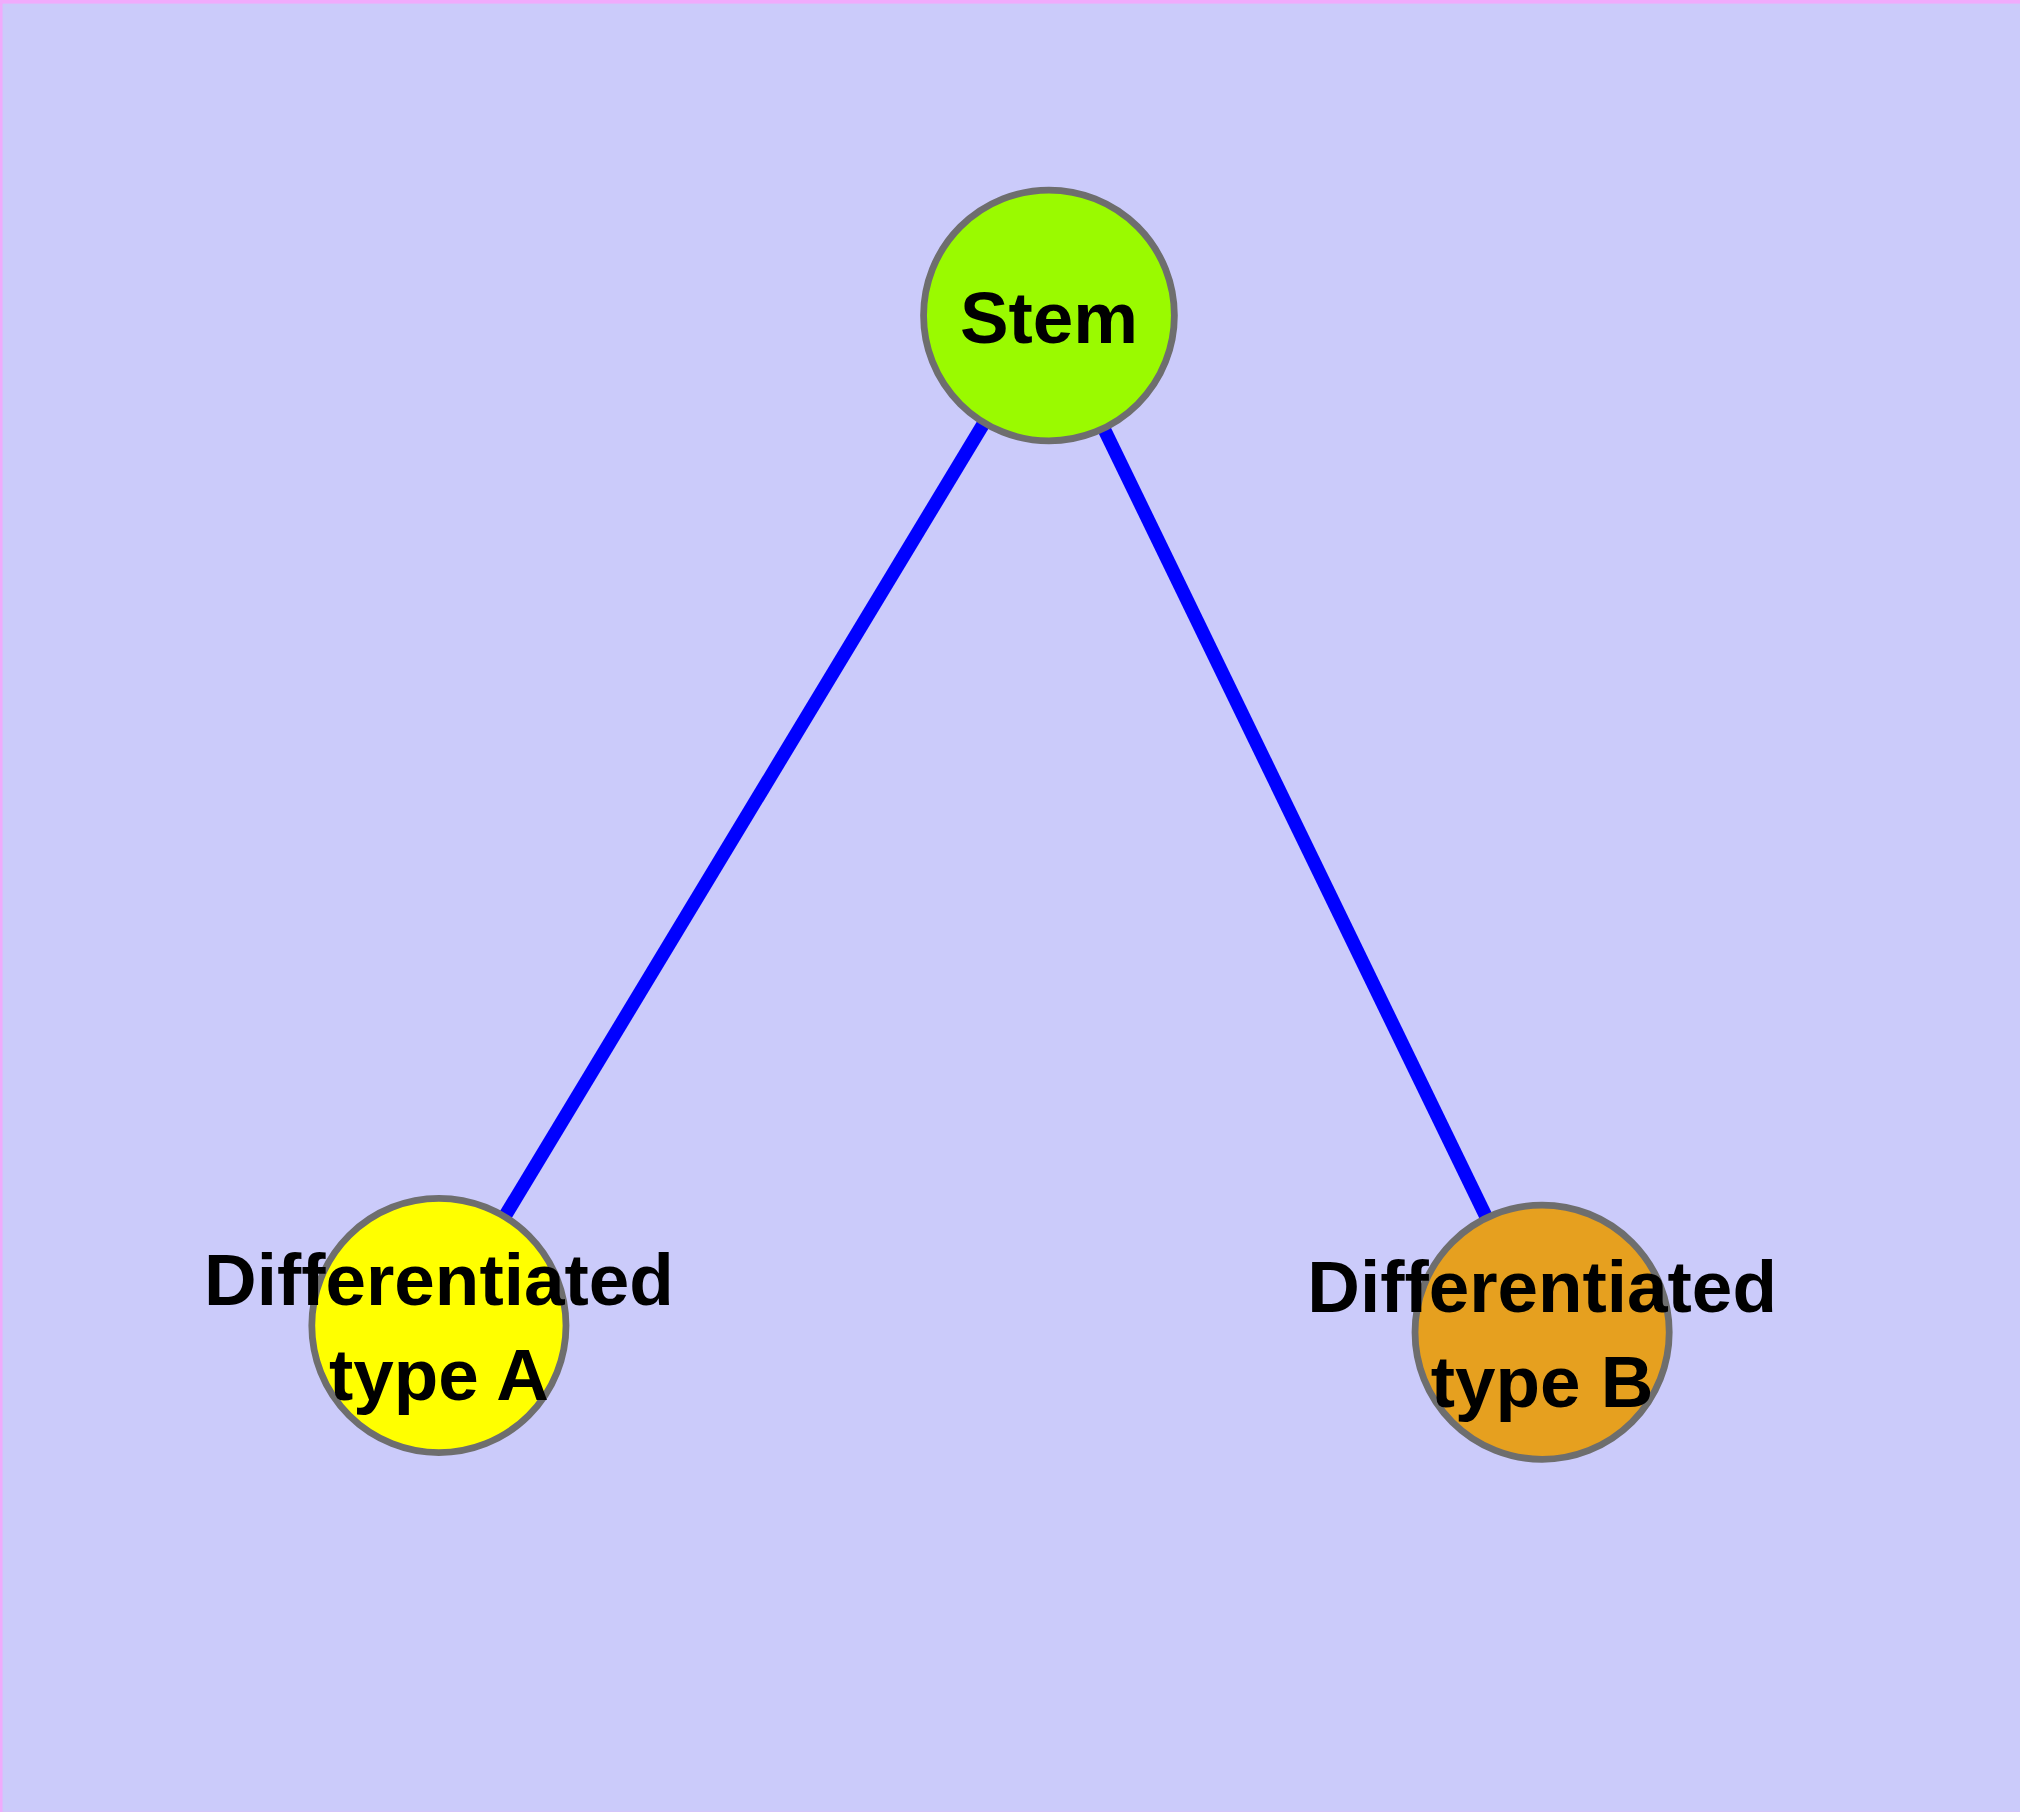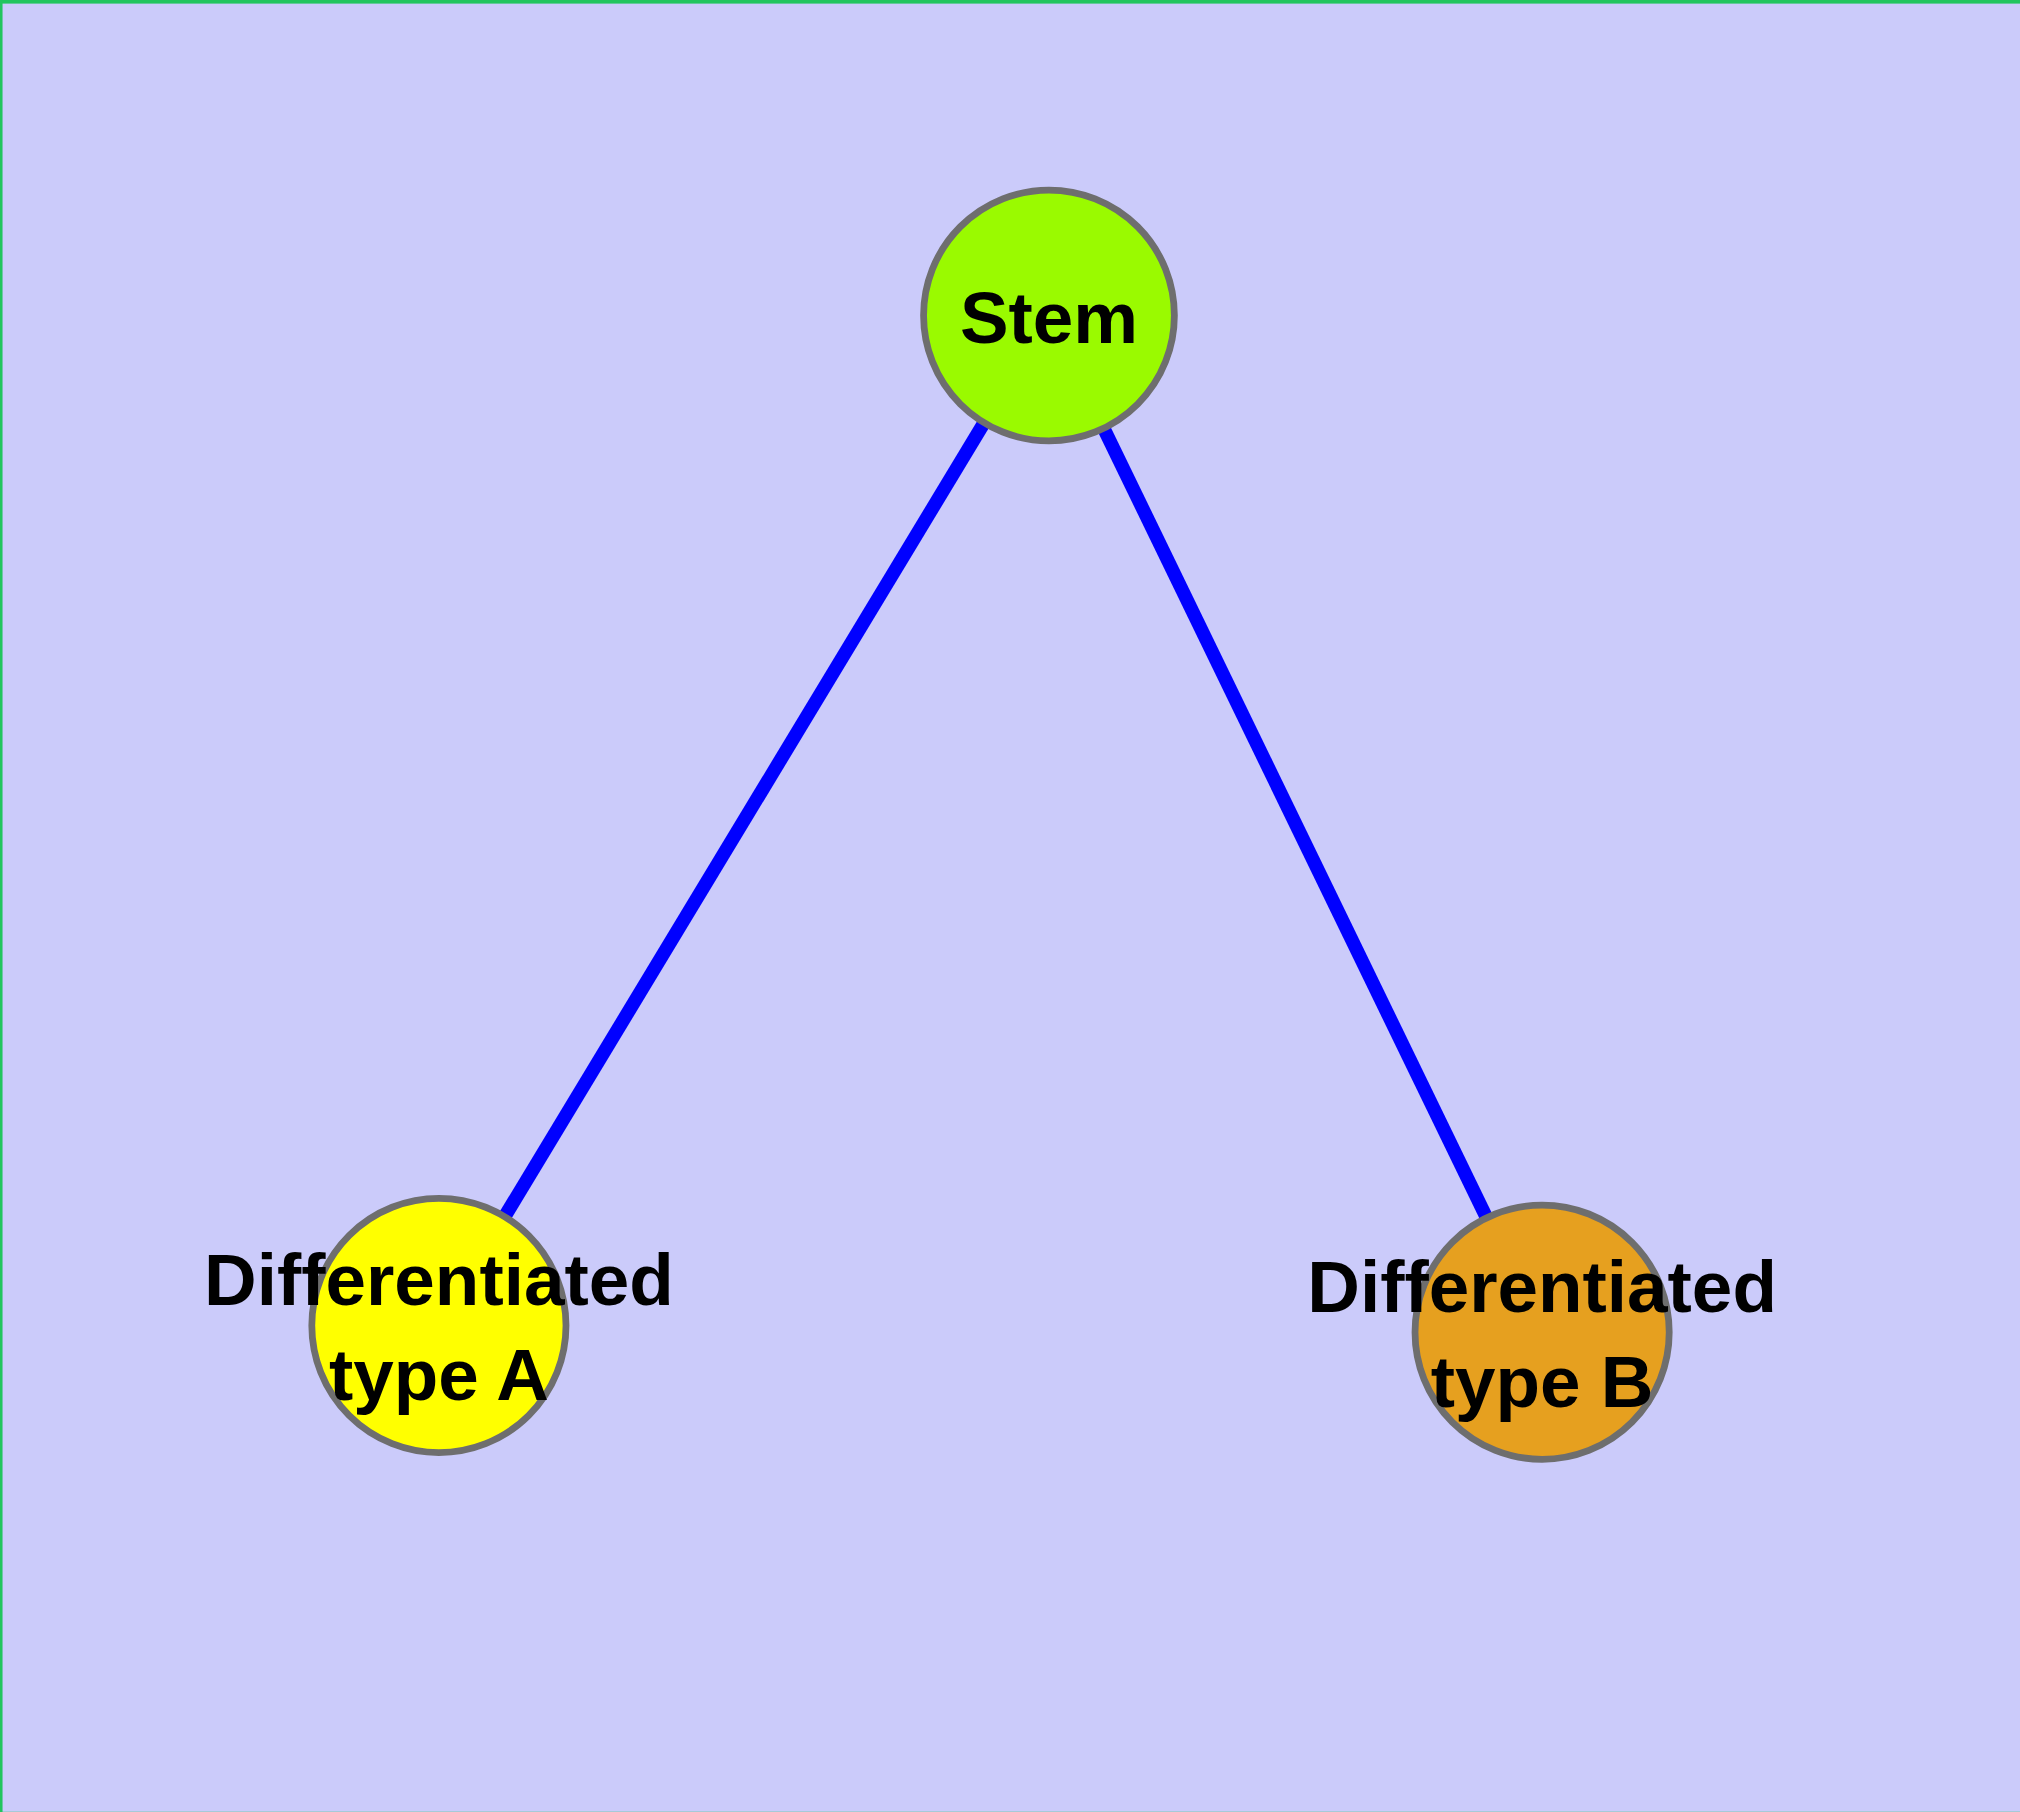--- a/index.html
+++ b/index.html
@@ -5,21 +5,21 @@
   html, body {
     margin: 0;
     padding: 0;
     background: #ffffff;
   }
   .diagram-wrap {
     width: 100vw;
     height: 100vh;
     display: block;
     overflow: hidden;
-    background: #22c55e;
+    background: #f0abfc;
   }
   svg.graph {
     display: block;
     width: 100%;
     height: 100%;
   }
   .node-label {
     font-family: "Liberation Sans", "DejaVu Sans", sans-serif;
     font-weight: bold;
     font-size: 86px;

